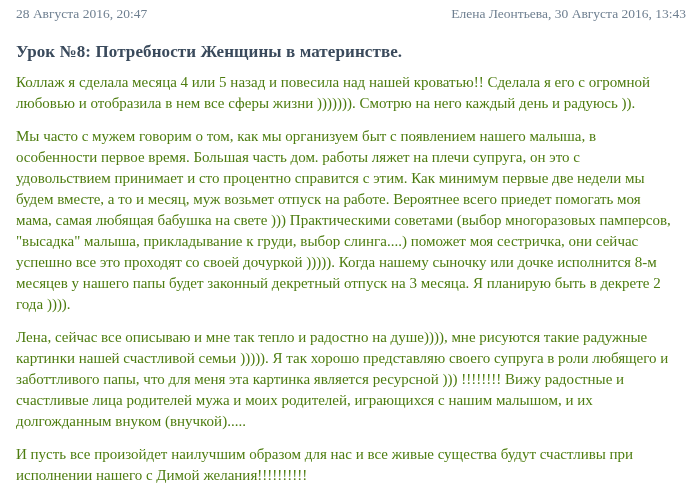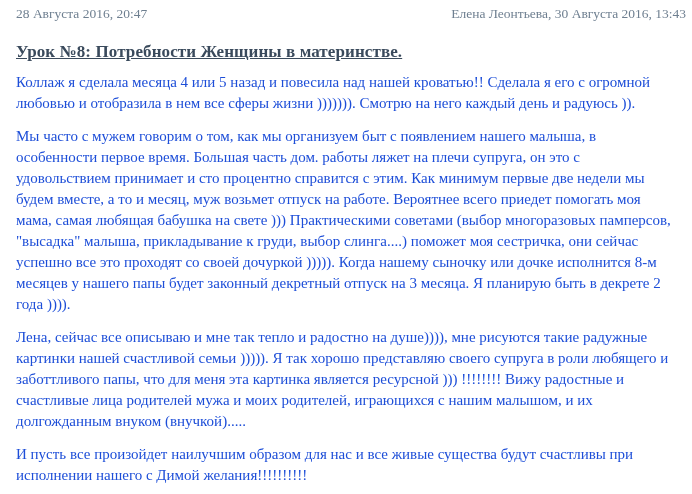--- a/index.html
+++ b/index.html
@@ -47,28 +47,27 @@
   .content {
     padding: 0 16px 0 16px;
   }
   h1.title {
     margin: 14px 0 10px 0;
     font-family: "Liberation Serif", serif;
     font-size: 17px;
     font-weight: bold;
     color: #3a4a5c;
     letter-spacing: 0.1px;
-    text-decoration: underline;
   }
   p.para {
     margin: 0 0 12px 0;
     font-family: "Liberation Serif", serif;
     font-size: 15px;
     line-height: 21px;
-    color: #1d4ed8;
+    color: #4d7c0f;
     text-align: left;
   }
   p.para:last-child {
     margin-bottom: 0;
   }
 </style>
 </head>
 <body>
 
 <div class="page">

